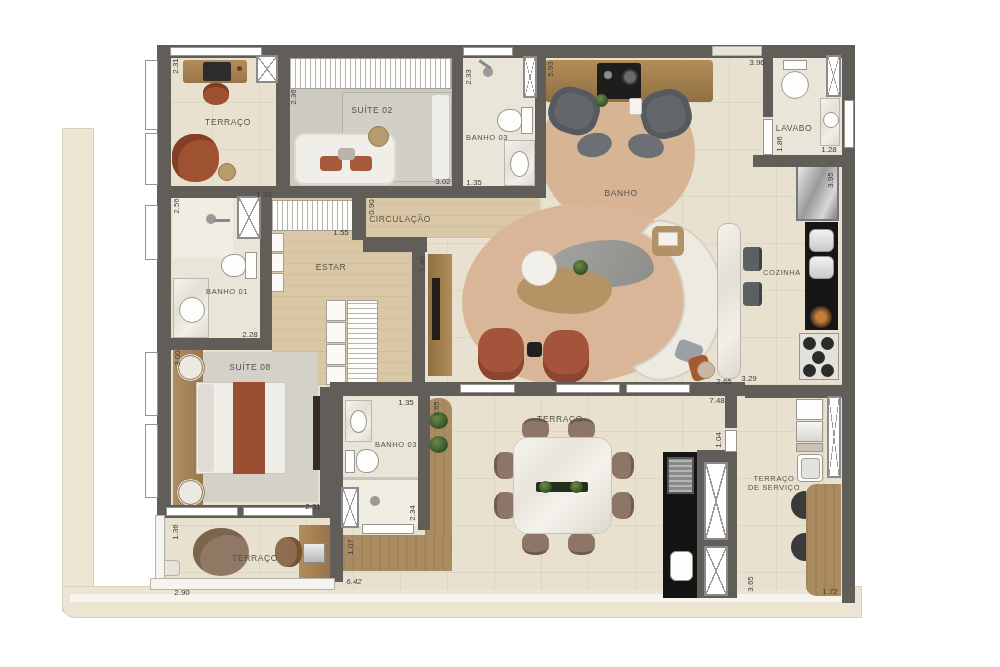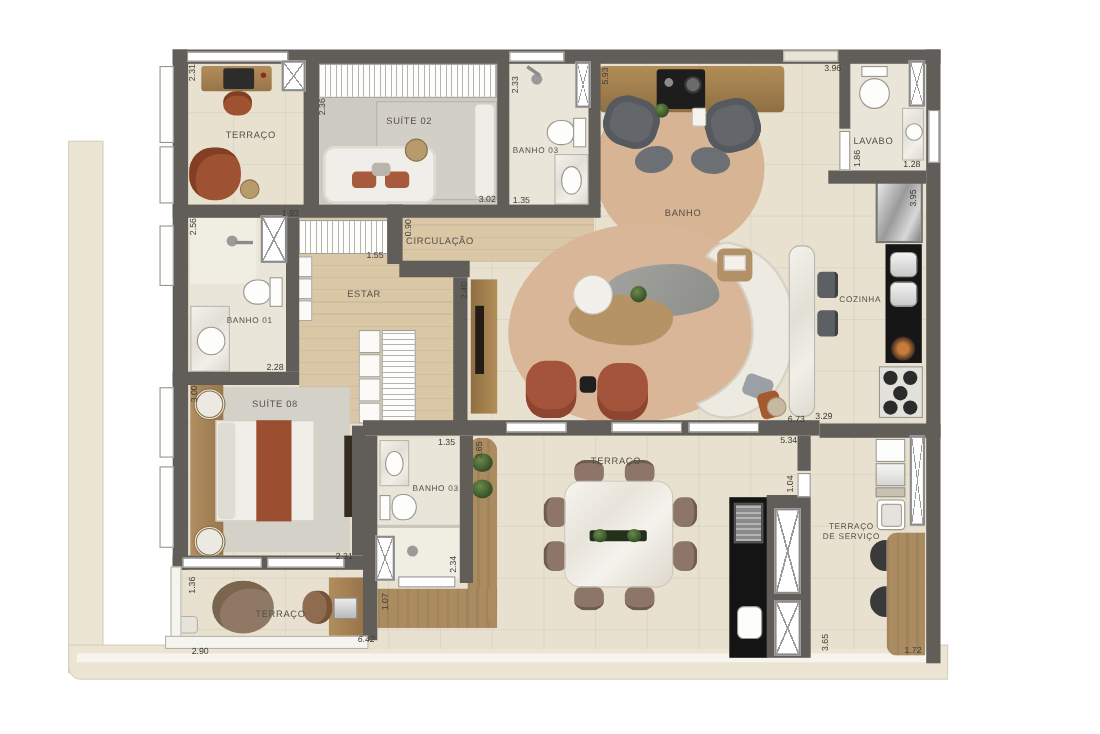--- a/index.html
+++ b/index.html
@@ -288,23 +288,23 @@
   <div class="dim v" style="left:371px;top:207px;">0.90</div>
   <div class="dim" style="left:341px;top:232px;">1.55</div>
   <div class="dim v" style="left:422px;top:264px;">2.40</div>
   <div class="dim" style="left:250px;top:334px;">2.28</div>
   <div class="dim v" style="left:177px;top:358px;">3.00</div>
   <div class="dim" style="left:313px;top:506px;">2.31</div>
   <div class="dim" style="left:406px;top:402px;">1.35</div>
   <div class="dim v" style="left:412px;top:513px;">2.34</div>
   <div class="dim v" style="left:175px;top:532px;">1.36</div>
   <div class="dim" style="left:182px;top:592px;">2.90</div>
-  <div class="dim" style="left:333px;top:581px;font-style:italic;">6.42</div>
+  <div class="dim" style="left:354px;top:581px;font-style:italic;">6.42</div>
   <div class="dim v" style="left:350px;top:547px;">1.07</div>
   <div class="dim v" style="left:436px;top:409px;">3.65</div>
-  <div class="dim" style="left:724px;top:381px;">6.73</div>
+  <div class="dim" style="left:724px;top:381px;">2.65</div>
   <div class="dim" style="left:749px;top:378px;">3.29</div>
-  <div class="dim" style="left:717px;top:400px;">5.34</div>
+  <div class="dim" style="left:717px;top:400px;">7.48</div>
   <div class="dim v" style="left:718px;top:440px;">1.04</div>
   <div class="dim v" style="left:750px;top:584px;">3.65</div>
   <div class="dim" style="left:830px;top:591px;">1.72</div>
 
 </div>
 
 </body></html>

